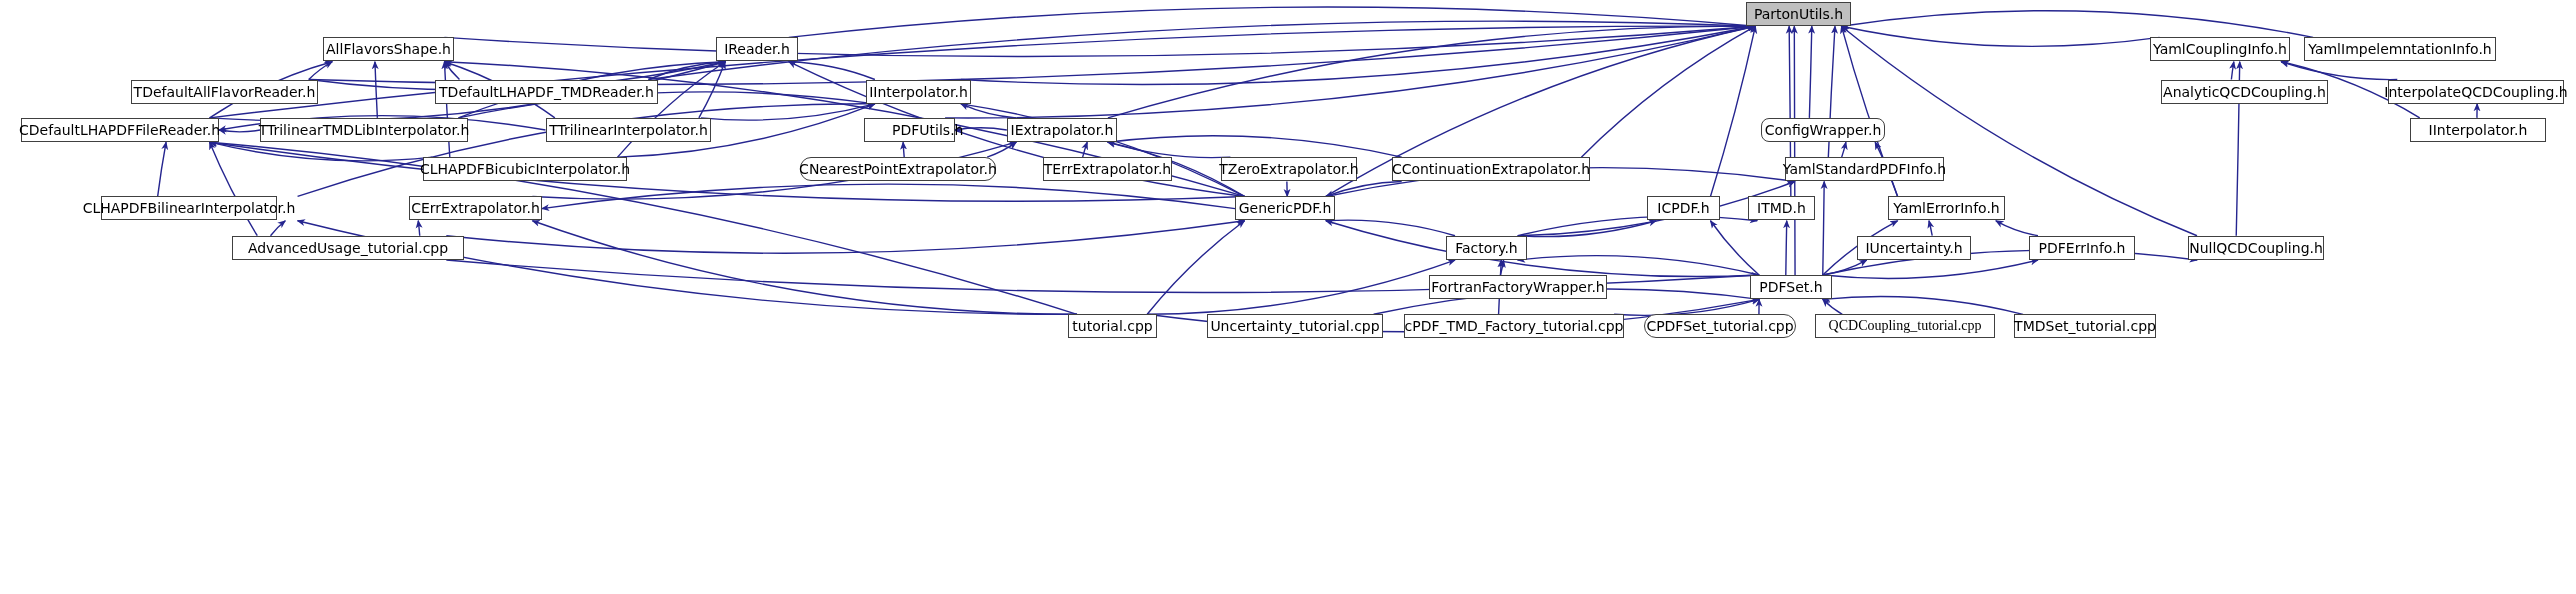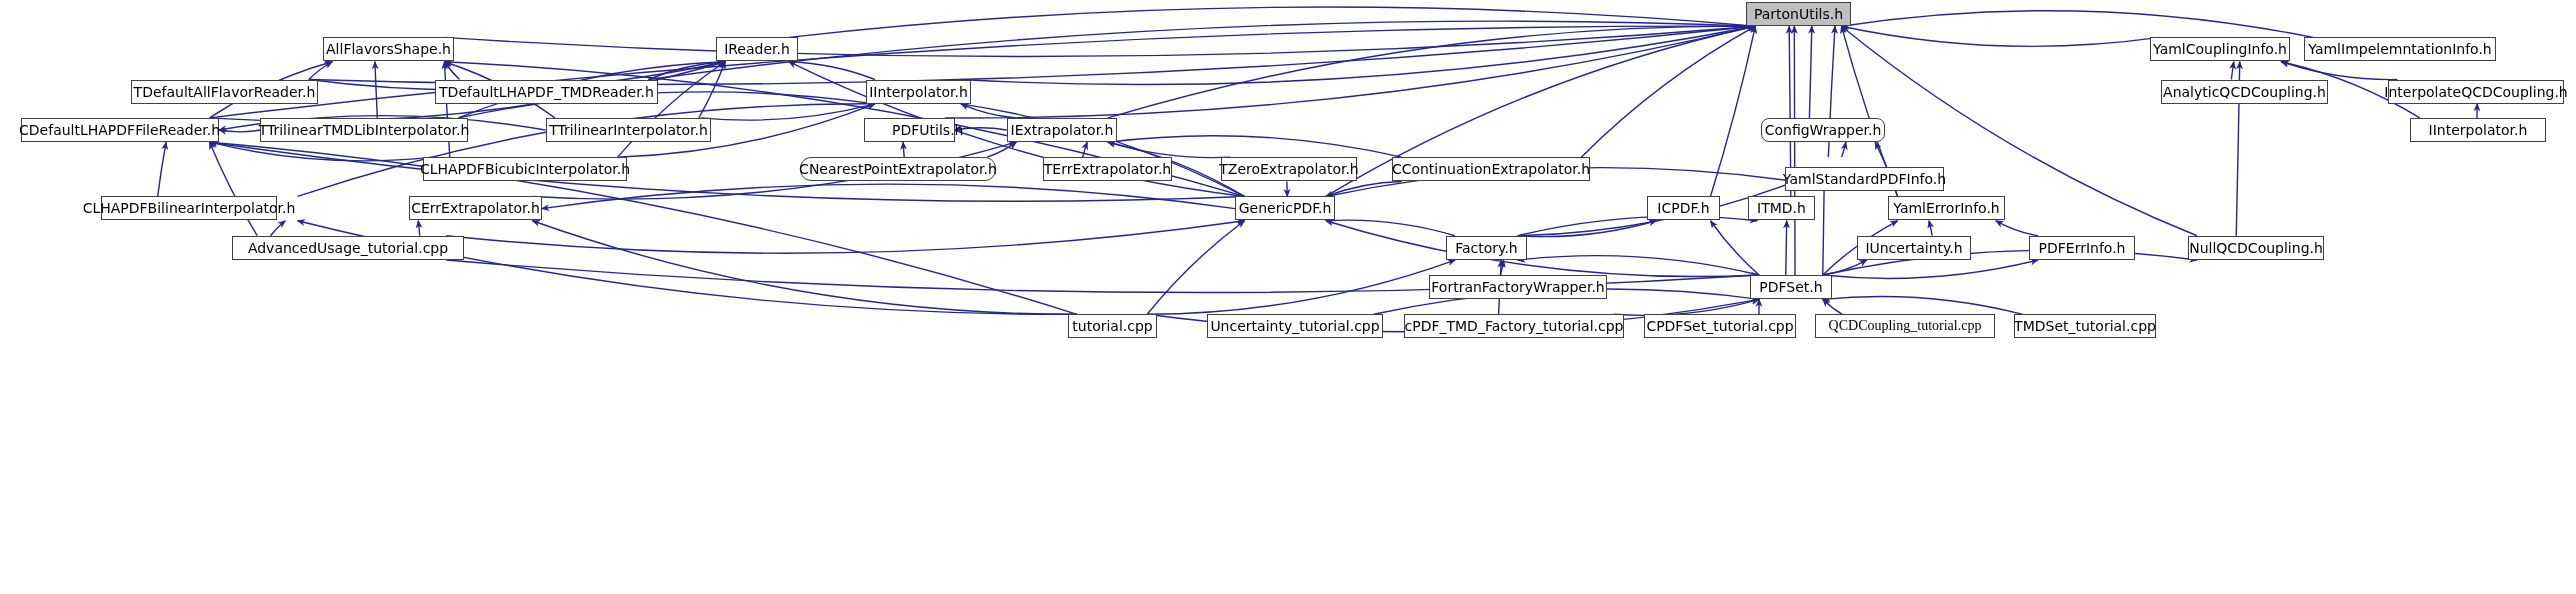--- a/index.html
+++ b/index.html
@@ -214,21 +214,21 @@
       </div>
       <div class="gnode" style="left: 1043px; top: 157px; width: 129px;">
         <span class="lbl">TErrExtrapolator.h</span>
       </div>
       <div class="gnode" style="left: 1221px; top: 157px; width: 136px;">
         <span class="lbl">TZeroExtrapolator.h</span>
       </div>
       <div class="gnode" style="left: 1392px; top: 157px; width: 198px;">
         <span class="lbl">CContinuationExtrapolator.h</span>
       </div>
-      <div class="gnode" style="left: 1785px; top: 167px; width: 159px;">
+      <div class="gnode" style="left: 1785px; top: 157px; width: 159px;">
         <span class="lbl">YamlStandardPDFInfo.h</span>
       </div>
       <div class="gnode" style="left: 101px; top: 196px; width: 176px;">
         <span class="lbl">CLHAPDFBilinearInterpolator.h</span>
       </div>
       <div class="gnode" style="left: 409px; top: 196px; width: 133px;">
         <span class="lbl">CErrExtrapolator.h</span>
       </div>
       <div class="gnode" style="left: 1235px; top: 196px; width: 100px;">
         <span class="lbl">GenericPDF.h</span>
@@ -265,21 +265,21 @@
       </div>
       <div class="gnode" style="left: 1068px; top: 314px; width: 89px;">
         <span class="lbl">tutorial.cpp</span>
       </div>
       <div class="gnode" style="left: 1207px; top: 314px; width: 176px;">
         <span class="lbl">Uncertainty_tutorial.cpp</span>
       </div>
       <div class="gnode" style="left: 1404px; top: 314px; width: 220px;">
         <span class="lbl">cPDF_TMD_Factory_tutorial.cpp</span>
       </div>
-      <div class="gnode" style="left: 1644px; top: 314px; width: 152px;">
+      <div class="gnode" style="left: 1644px; top: 314px; width: 152px; border-radius: 12px;">
         <span class="lbl">CPDFSet_tutorial.cpp</span>
       </div>
       <div class="gnode" style="left: 1815px; top: 314px; width: 180px; font-family: Liberation Serif, serif;">
         <span class="lbl">QCDCoupling_tutorial.cpp</span>
       </div>
       <div class="gnode" style="left: 2014px; top: 314px; width: 142px;">
         <span class="lbl">TMDSet_tutorial.cpp</span>
       </div>
     </div>
 </div>

